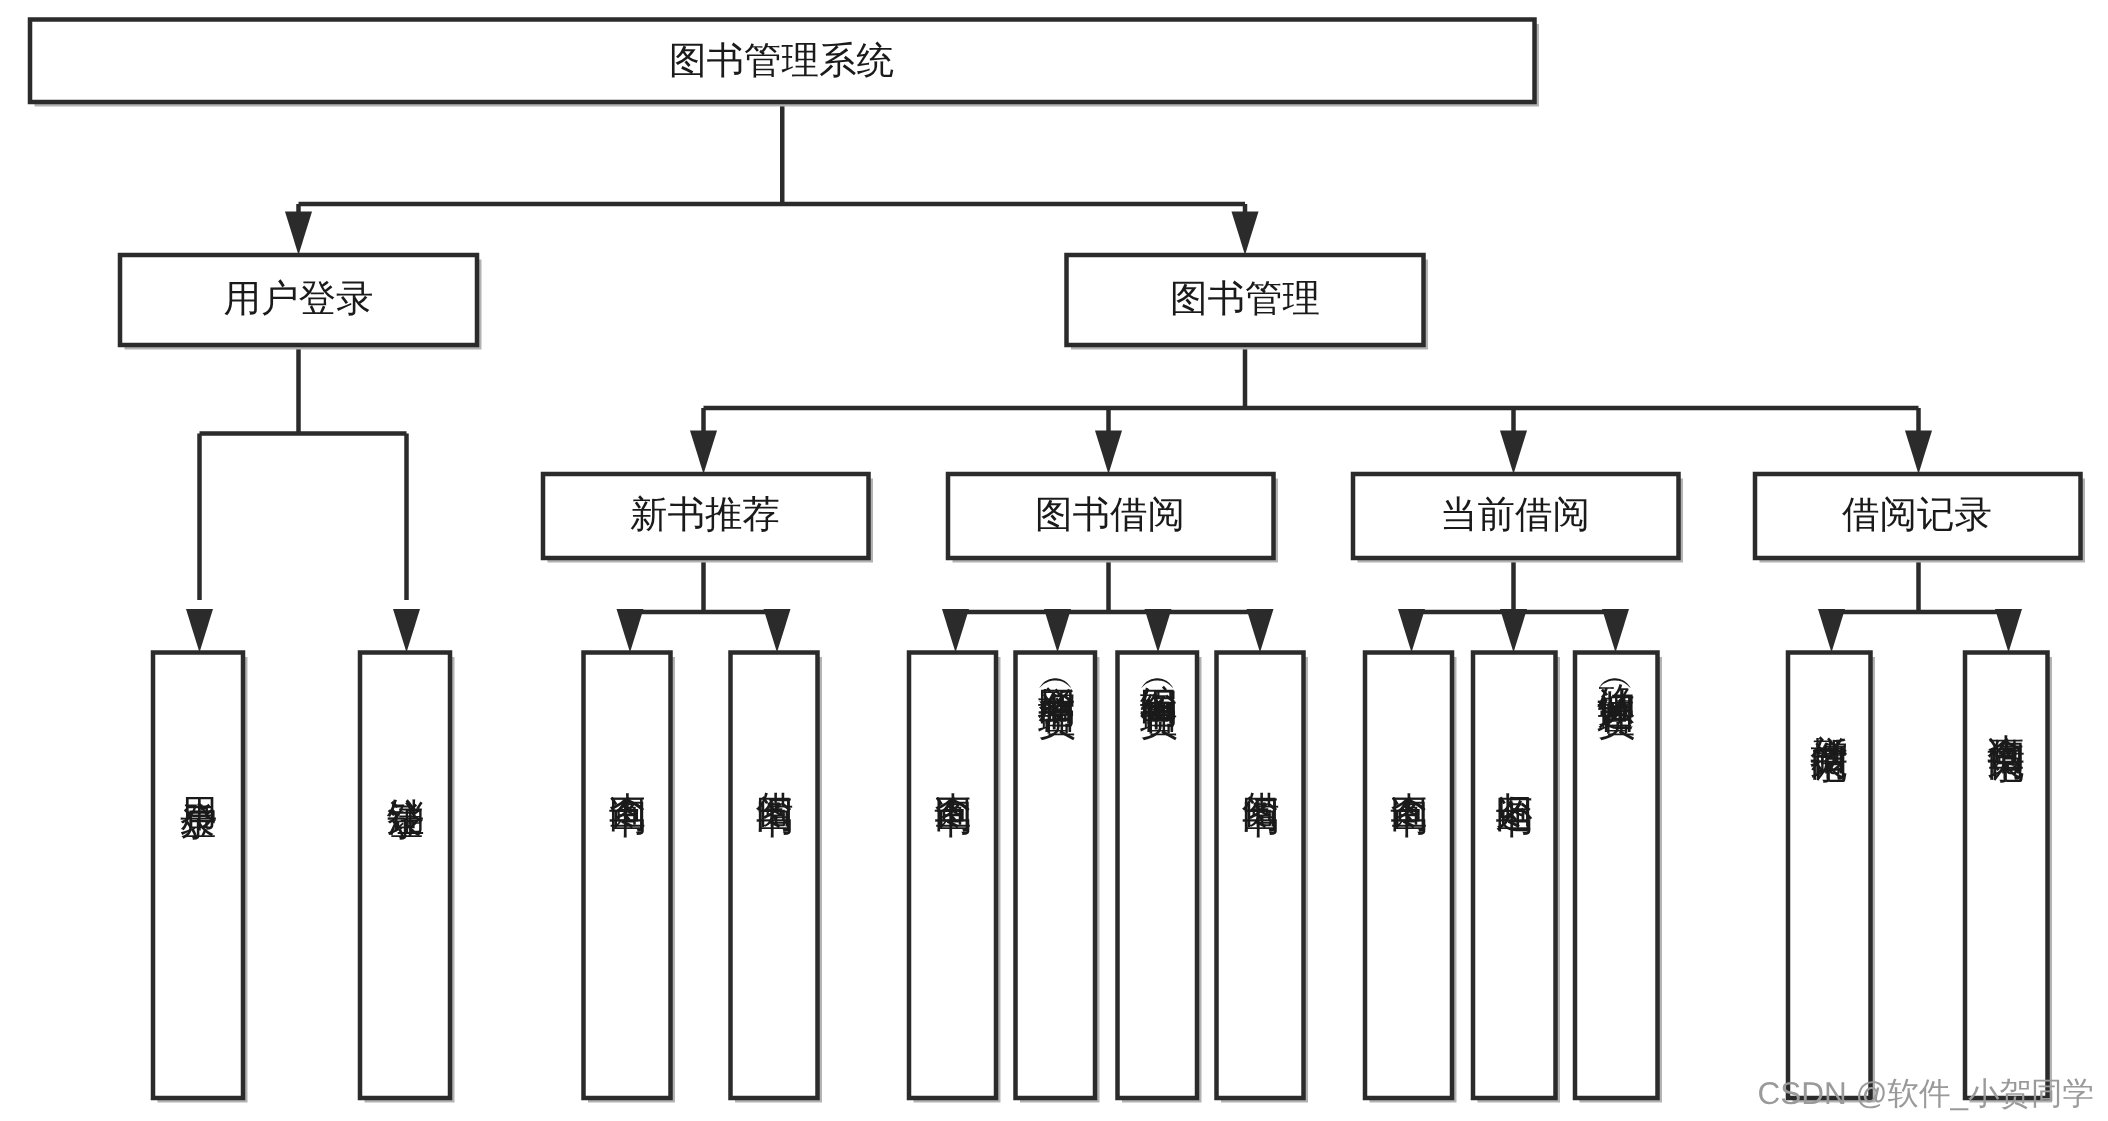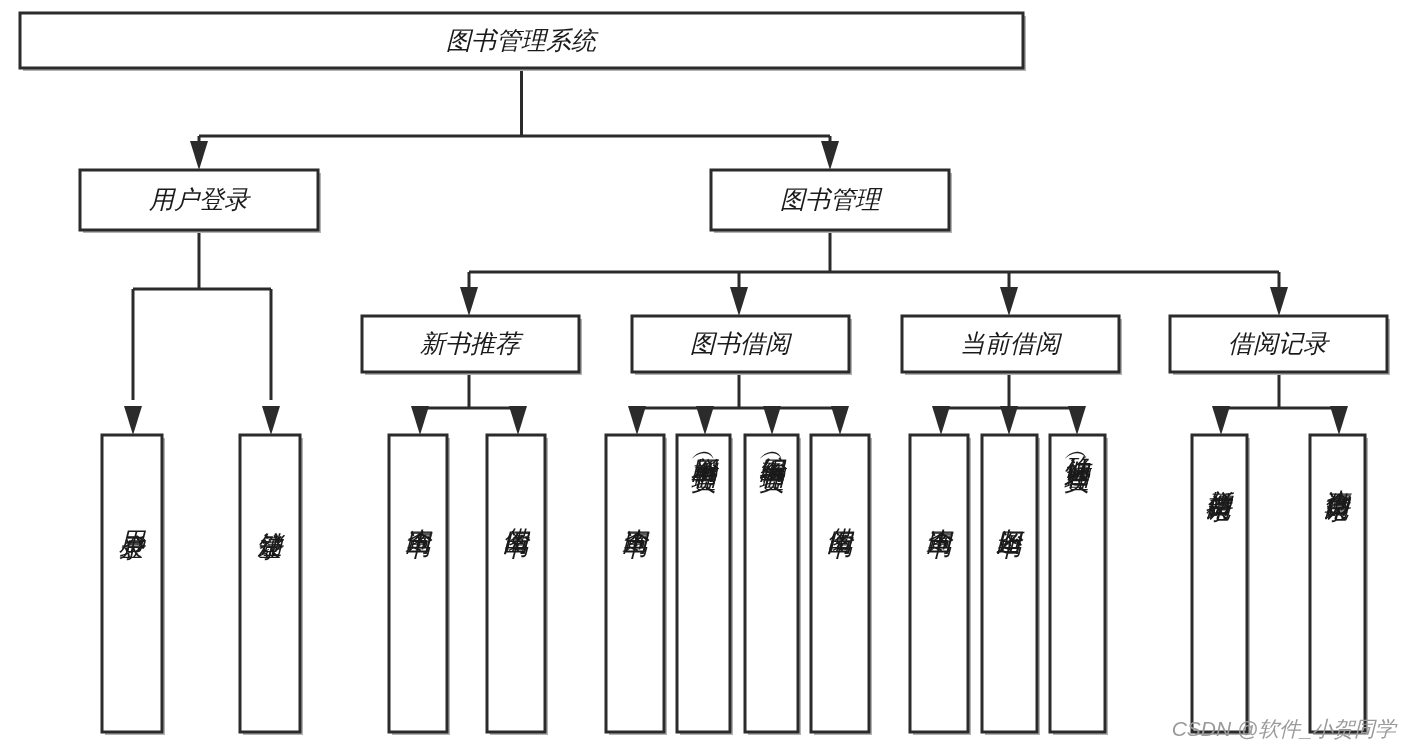--- a/index.html
+++ b/index.html
@@ -13,21 +13,20 @@
     font-family: "Liberation Sans", "DejaVu Sans", sans-serif;
     overflow: hidden;
     position: relative;
   }
   #diagram-root {
     position: absolute;
     left: 0;
     top: 0;
     width: 1405px;
     height: 747px;
-    font-style: italic;
   }
   svg.flowchart {
     display: block;
     width: 1405px;
     height: 747px;
   }
   .node-rect {
     fill: #ffffff;
     stroke: #2b2b2b;
     stroke-width: 3;

